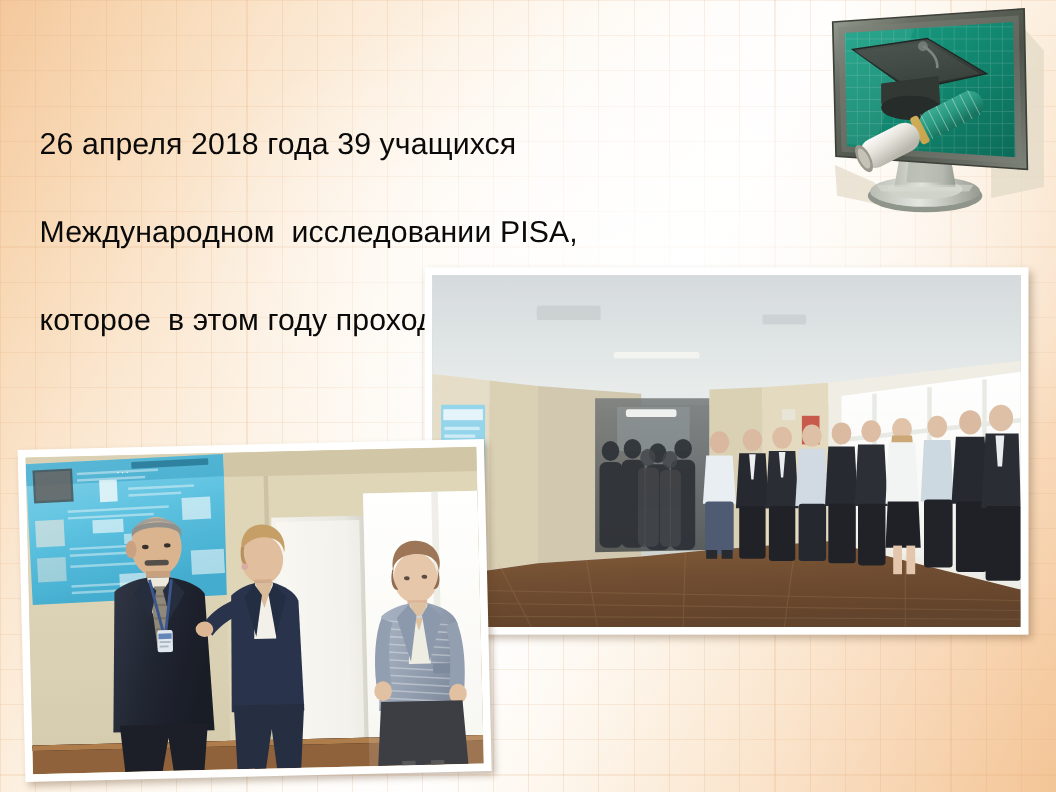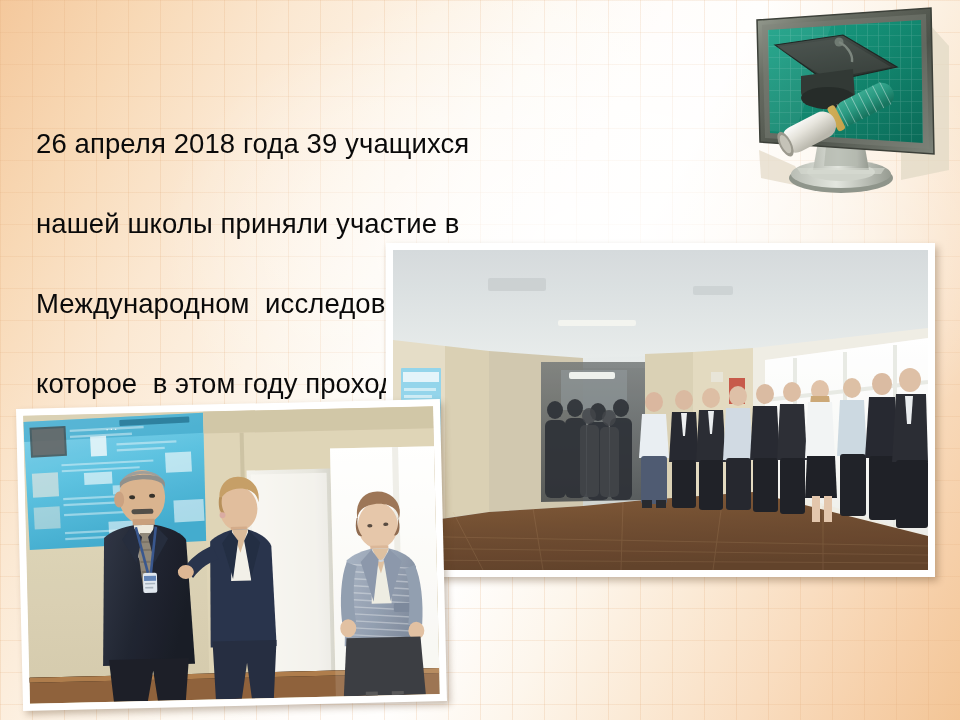--- a/index.html
+++ b/index.html
@@ -38,21 +38,21 @@
     pointer-events:none;
   }
   #gridfade{
     position:absolute;inset:0;pointer-events:none;
     background:radial-gradient(ellipse 58% 48% at 62% 34%,
       rgba(255,255,255,0.85) 0%, rgba(255,255,255,0.45) 45%, rgba(255,255,255,0) 78%);
   }
 
   
   #headline{
-    position:absolute;left:36px;top:84px;width:790px;
+    position:absolute;left:36px;top:71px;width:790px;
     font-size:27.5px;line-height:40px;color:#0a0a0a;
     letter-spacing:0.1px;white-space:pre-line;
     font-family:"Liberation Sans","DejaVu Sans",sans-serif;
   }
   #headline .ln{display:block;white-space:pre;}
 
   
   #monitor{position:absolute;left:735px;top:2px;width:228px;height:198px;}
   #monitor svg{display:block;}
 
@@ -82,21 +82,20 @@
 </head>
 <body>
 
 <div id="slide">
 
   <div id="grid"></div>
   <div id="gridfade"></div>
 
   <div id="headline">
     <span class="ln">26 апреля 2018 года 39 учащихся</span>
-    <span class="ln">нашей школы приняли участие в</span>
     <span class="ln">Международном  исследовании PISA,</span>
     <span class="ln">которое  в этом году проходило  на компьютерах.</span>
   </div>
 
   <div id="monitor">
     <svg width="228" height="198" viewBox="0 0 228 198" xmlns="http://www.w3.org/2000/svg">
       <defs>
         <linearGradient id="bez" x1="0" y1="0" x2="1" y2="1">
           <stop offset="0" stop-color="#9aa094"></stop>
           <stop offset="0.25" stop-color="#686d63"></stop>

